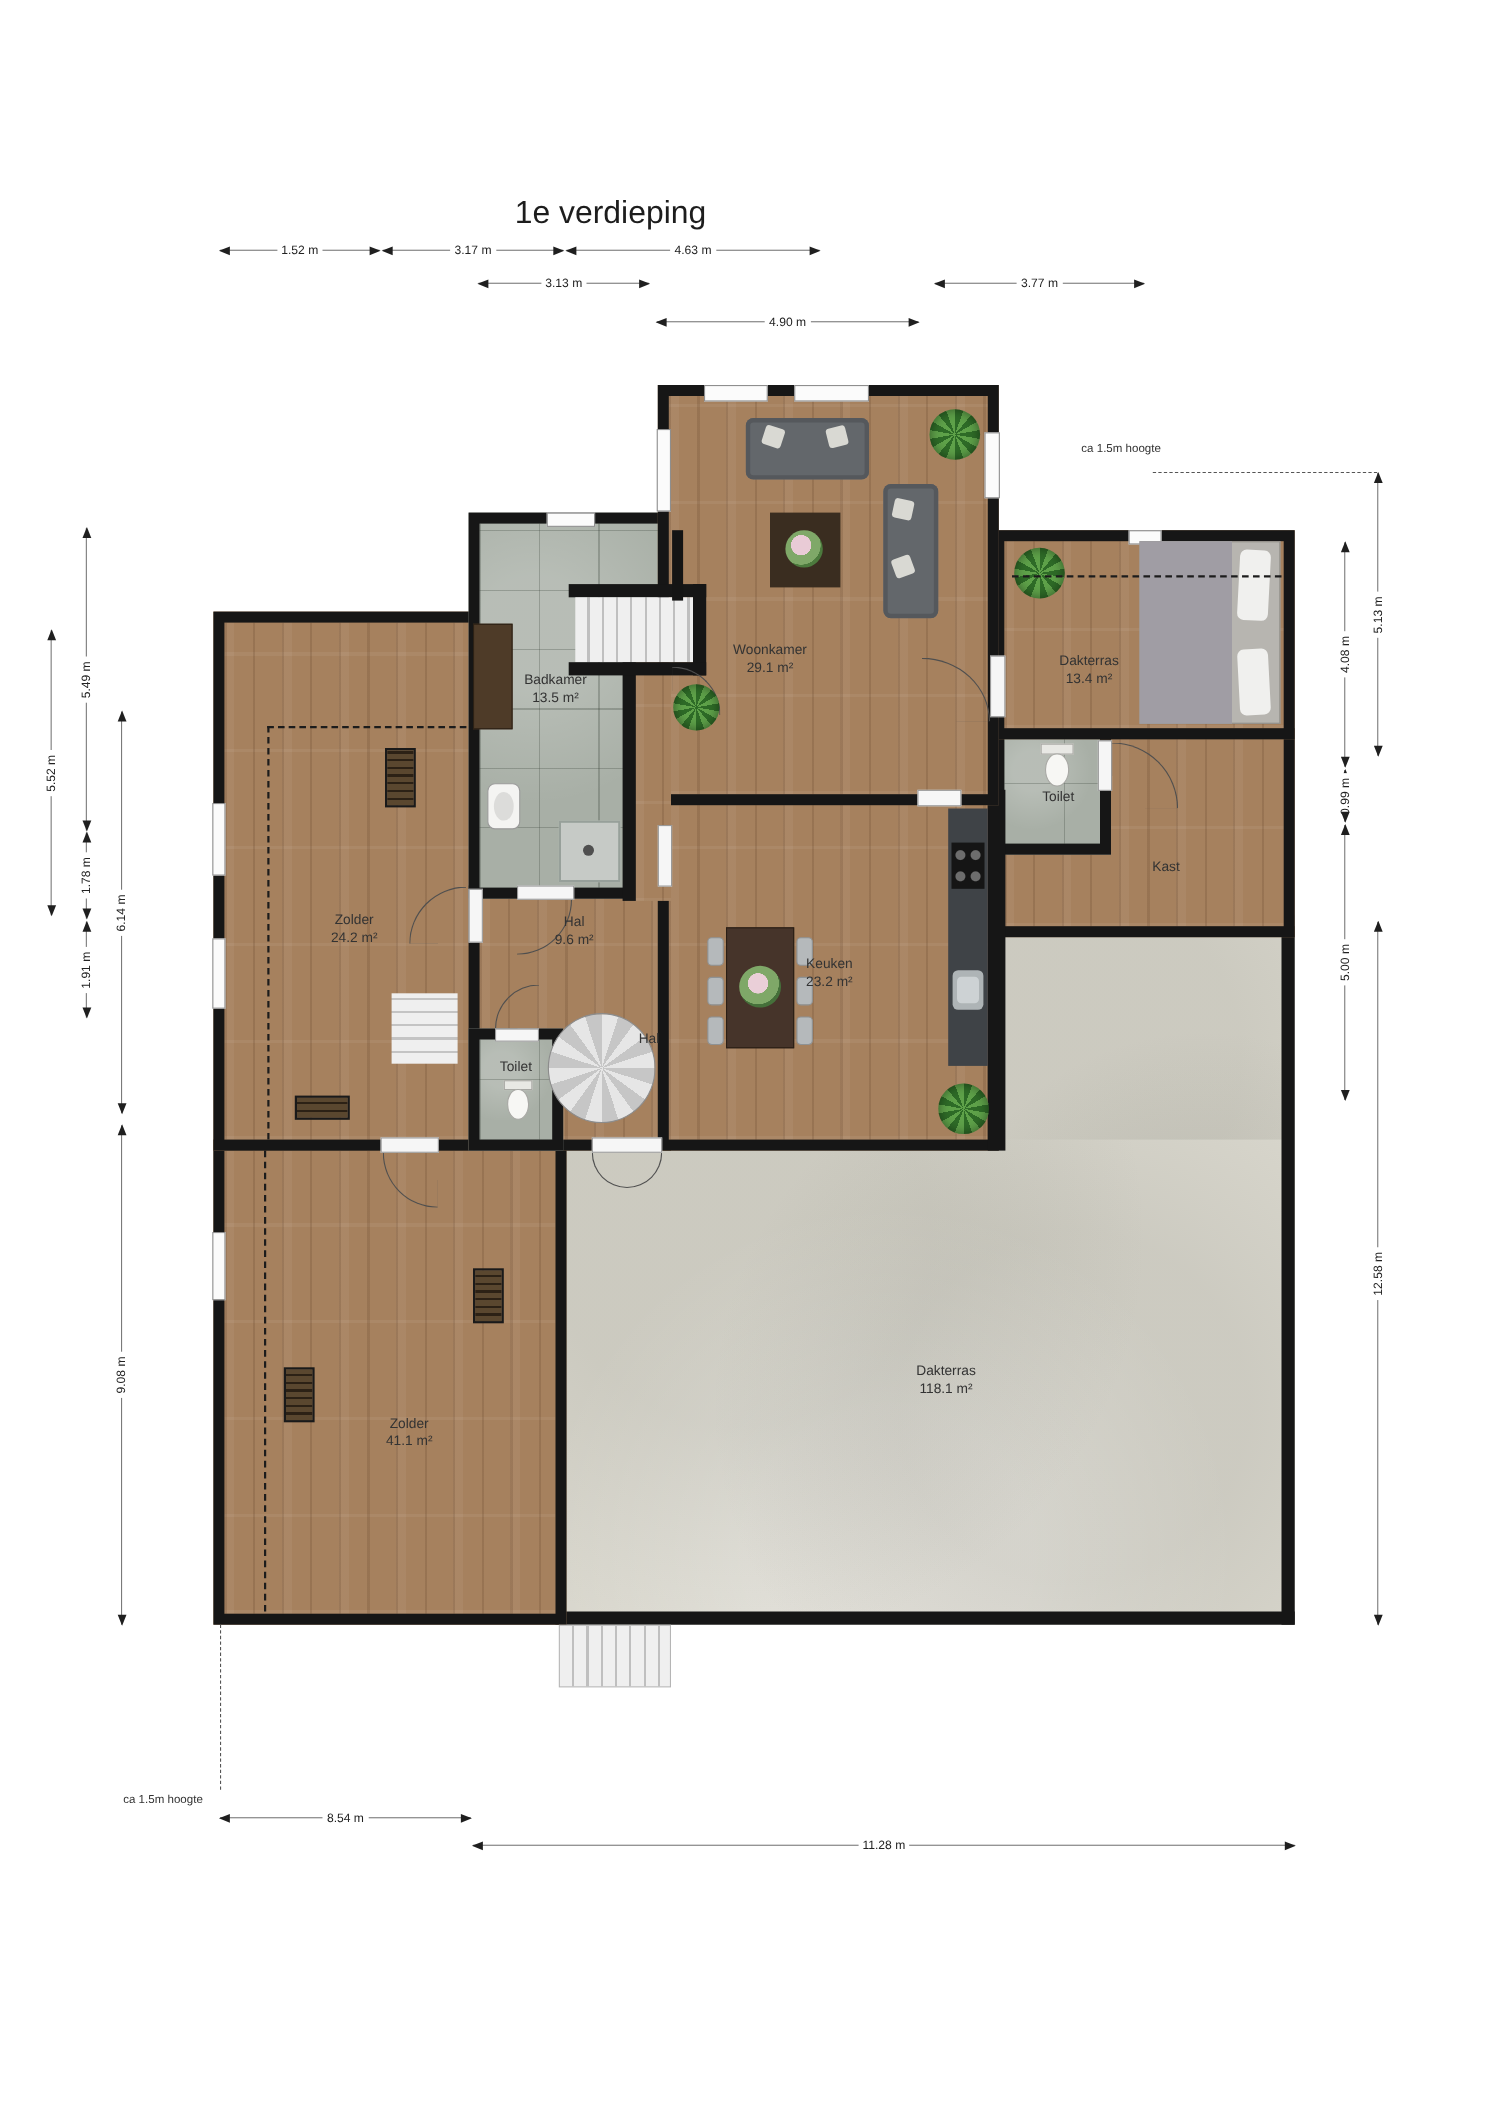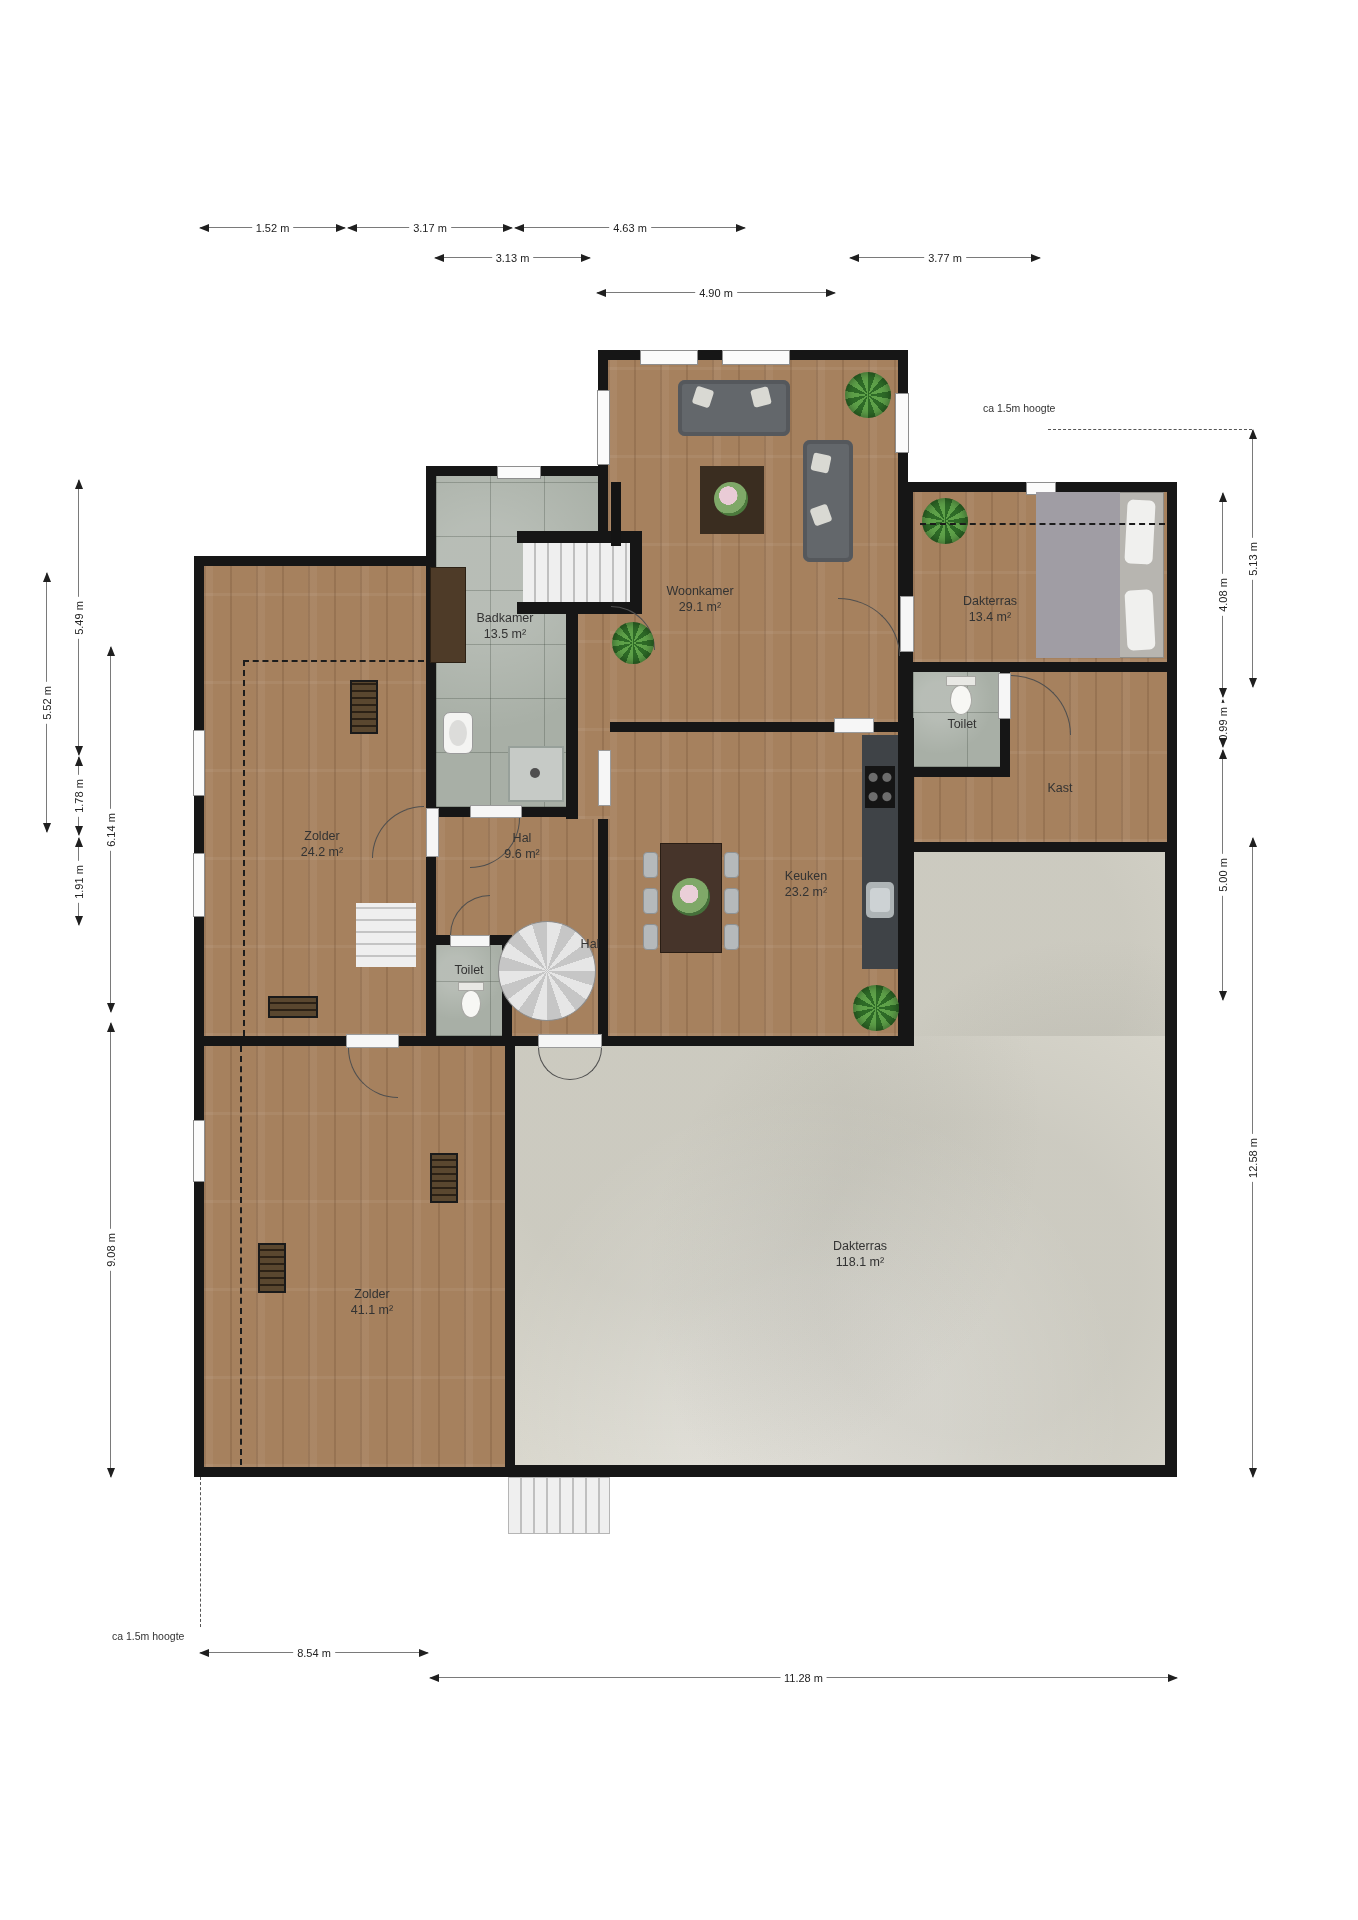--- a/index.html
+++ b/index.html
@@ -48,20 +48,21 @@
   .stairsv{background:repeating-linear-gradient(0deg,#efefef 0 10px,#c4c4c4 10px 12px);}
   .title{font-size:29px;color:#1d1d1d;text-align:center;}
   .footer{font-size:15.5px;color:#222;text-align:center;}
   .note{font-size:10.5px;color:#333;white-space:nowrap;}
 </style>
 </head>
 <body>
 
 <div id="plan">
 
+  <div class="abs title" style="left:255px;top:178px;width:600px;">1e verdieping</div>
 
   <div class="abs terr" style="left:905px;top:832px;width:272px;height:645px;"></div>
   <div class="abs terr" style="left:505px;top:1036px;width:672px;height:441px;"></div>
   <div class="abs wall" style="left:1165px;top:842px;width:12px;height:635px;"></div>
   <div class="abs wall" style="left:505px;top:1465px;width:672px;height:12px;"></div>
 
   <div class="abs room wood" style="left:194px;top:1036px;width:321px;height:441px;"></div>
   <div class="abs room wood" style="left:194px;top:556px;width:244px;height:490px;"></div>
   <div class="abs room wood" style="left:426px;top:805px;width:184px;height:241px;"></div>
   <div class="abs room tile" style="left:426px;top:935px;width:86px;height:111px;"></div>
@@ -198,21 +199,21 @@
   <div class="abs rlab" style="left:522px;top:830px;">
     <div>Hal</div>
       <div>9.6 m²</div>
   </div>
   <div class="abs rlab" style="left:590px;top:936px;">
     <div>Hal</div>
   </div>
   <div class="abs rlab" style="left:469px;top:962px;">
     <div>Toilet</div>
   </div>
-  <div class="abs rlab" style="left:806px;top:868px;">
+  <div class="abs rlab" style="left:754px;top:868px;">
     <div>Keuken</div>
       <div>23.2 m²</div>
   </div>
   <div class="abs rlab" style="left:860px;top:1238px;">
     <div>Dakterras</div>
       <div>118.1 m²</div>
   </div>
   <div class="abs rlab" style="left:372px;top:1286px;">
     <div>Zolder</div>
       <div>41.1 m²</div>

